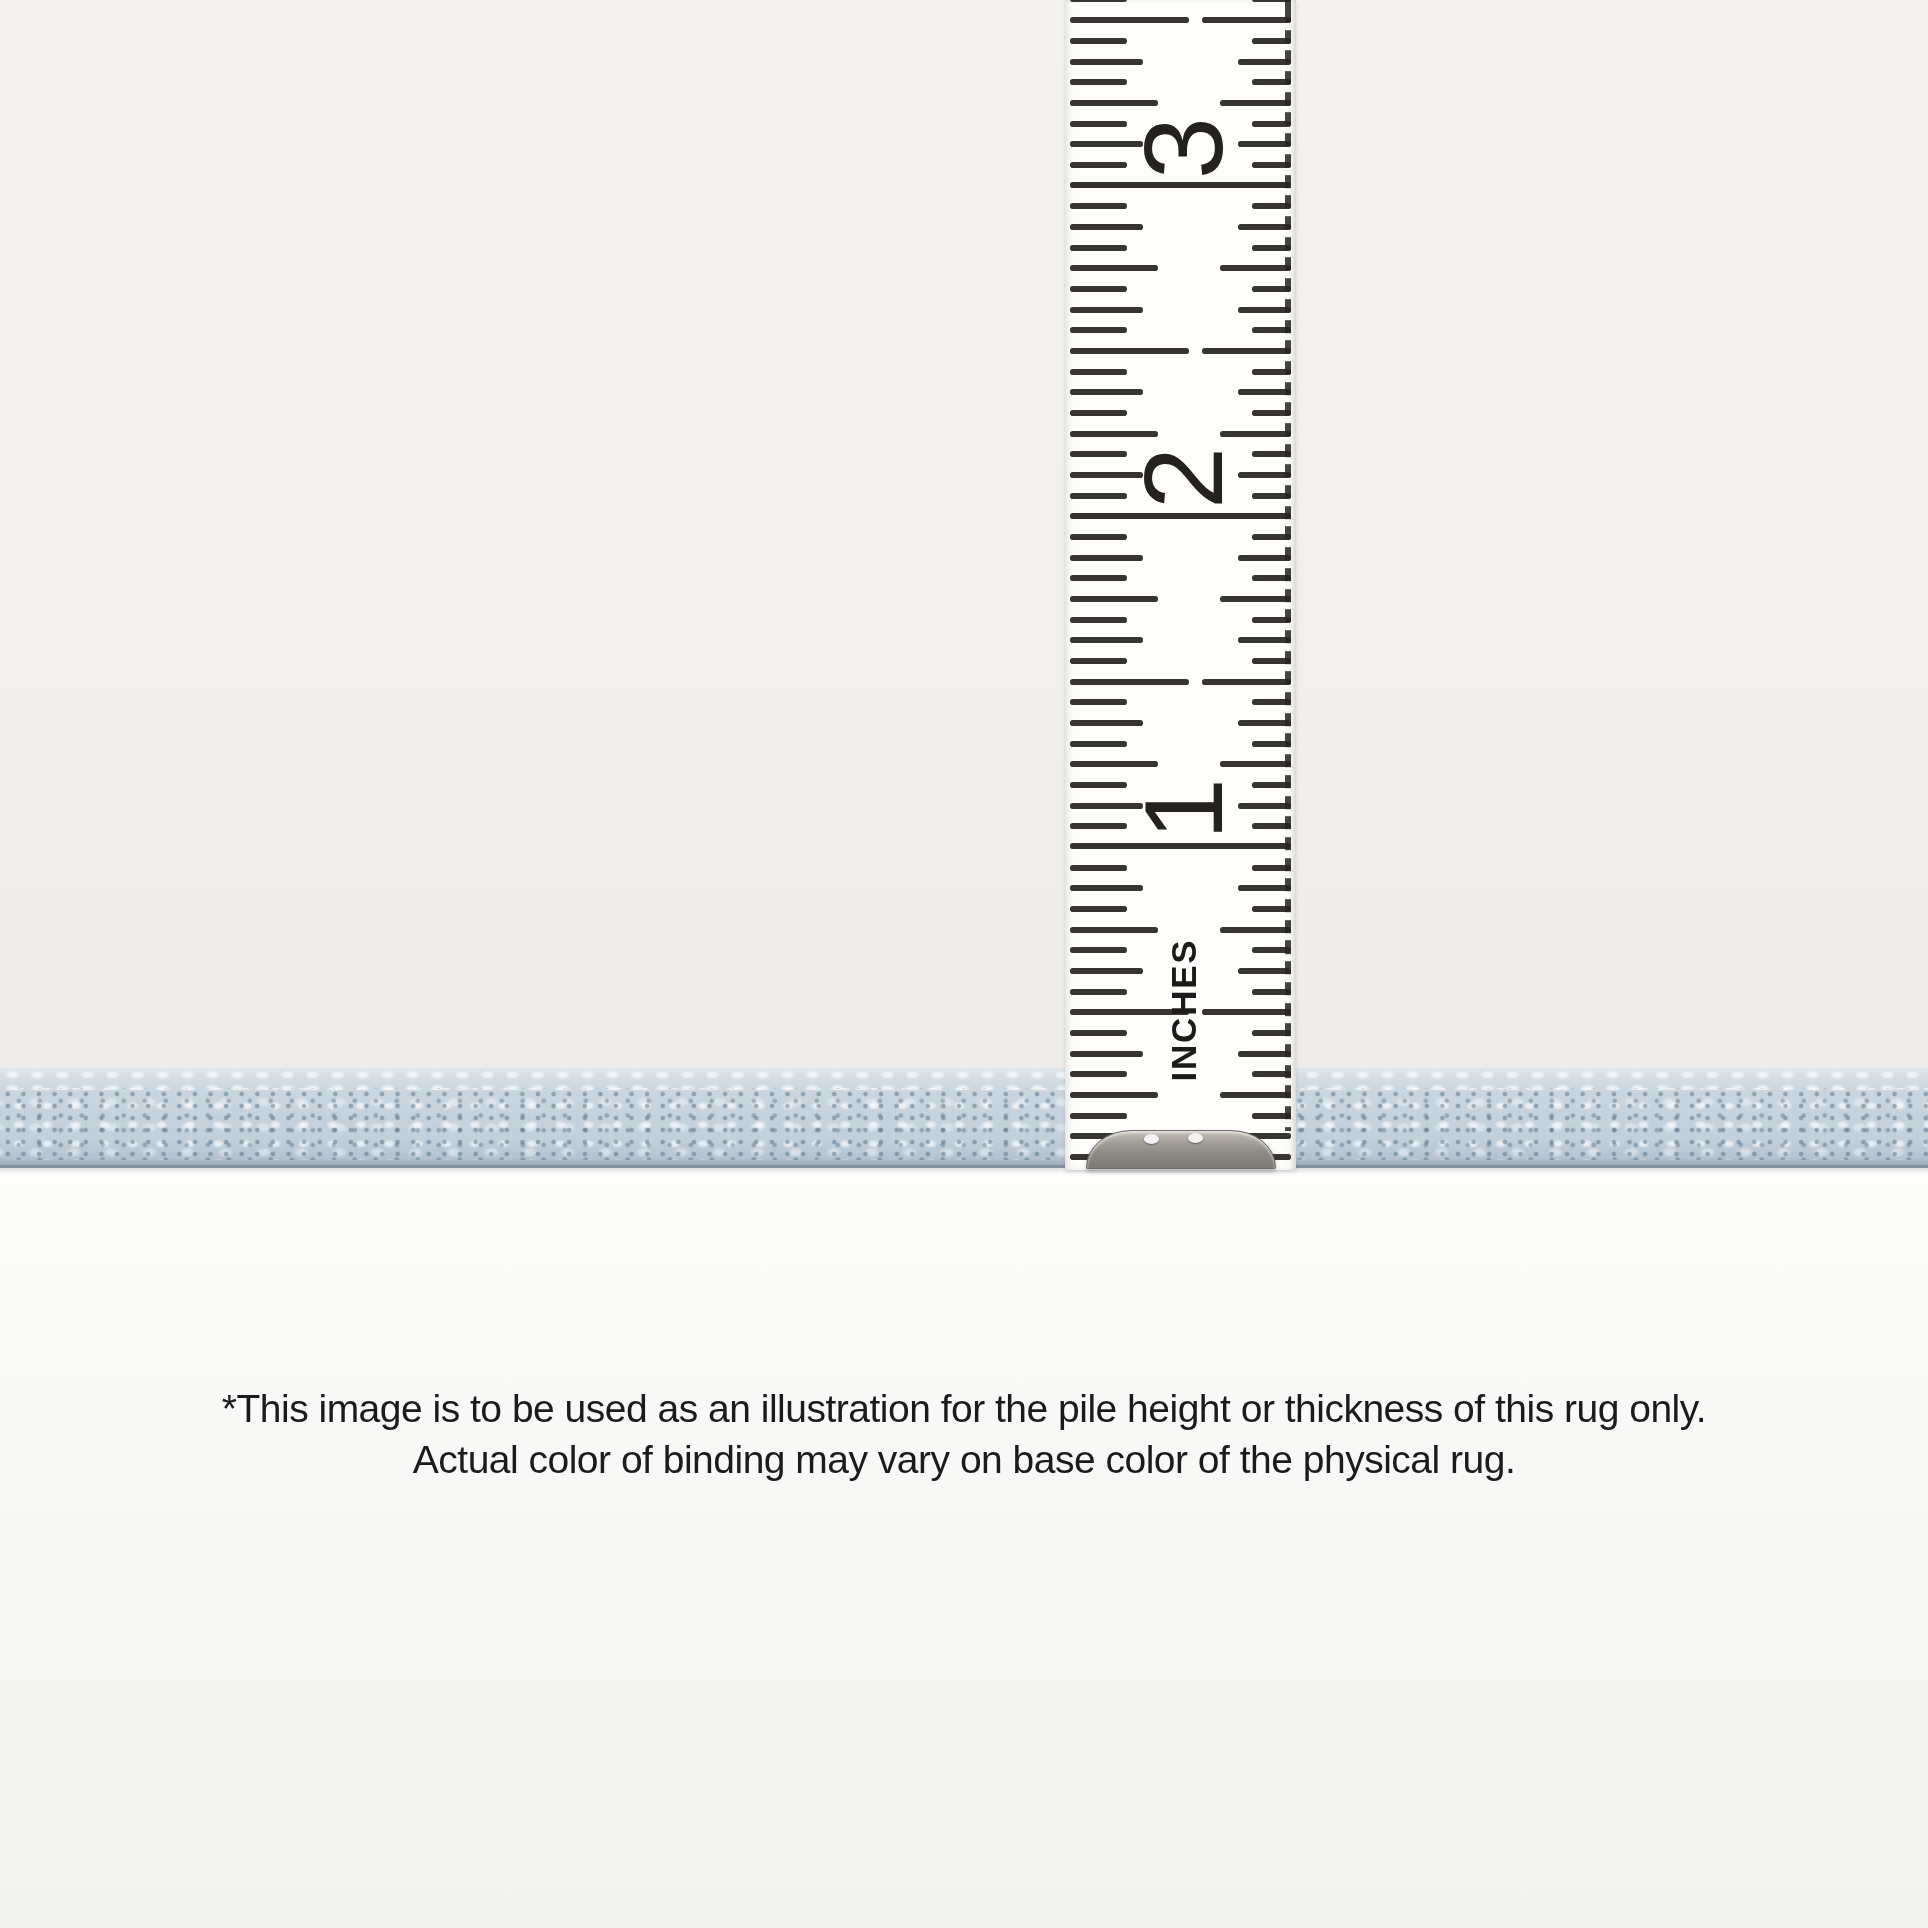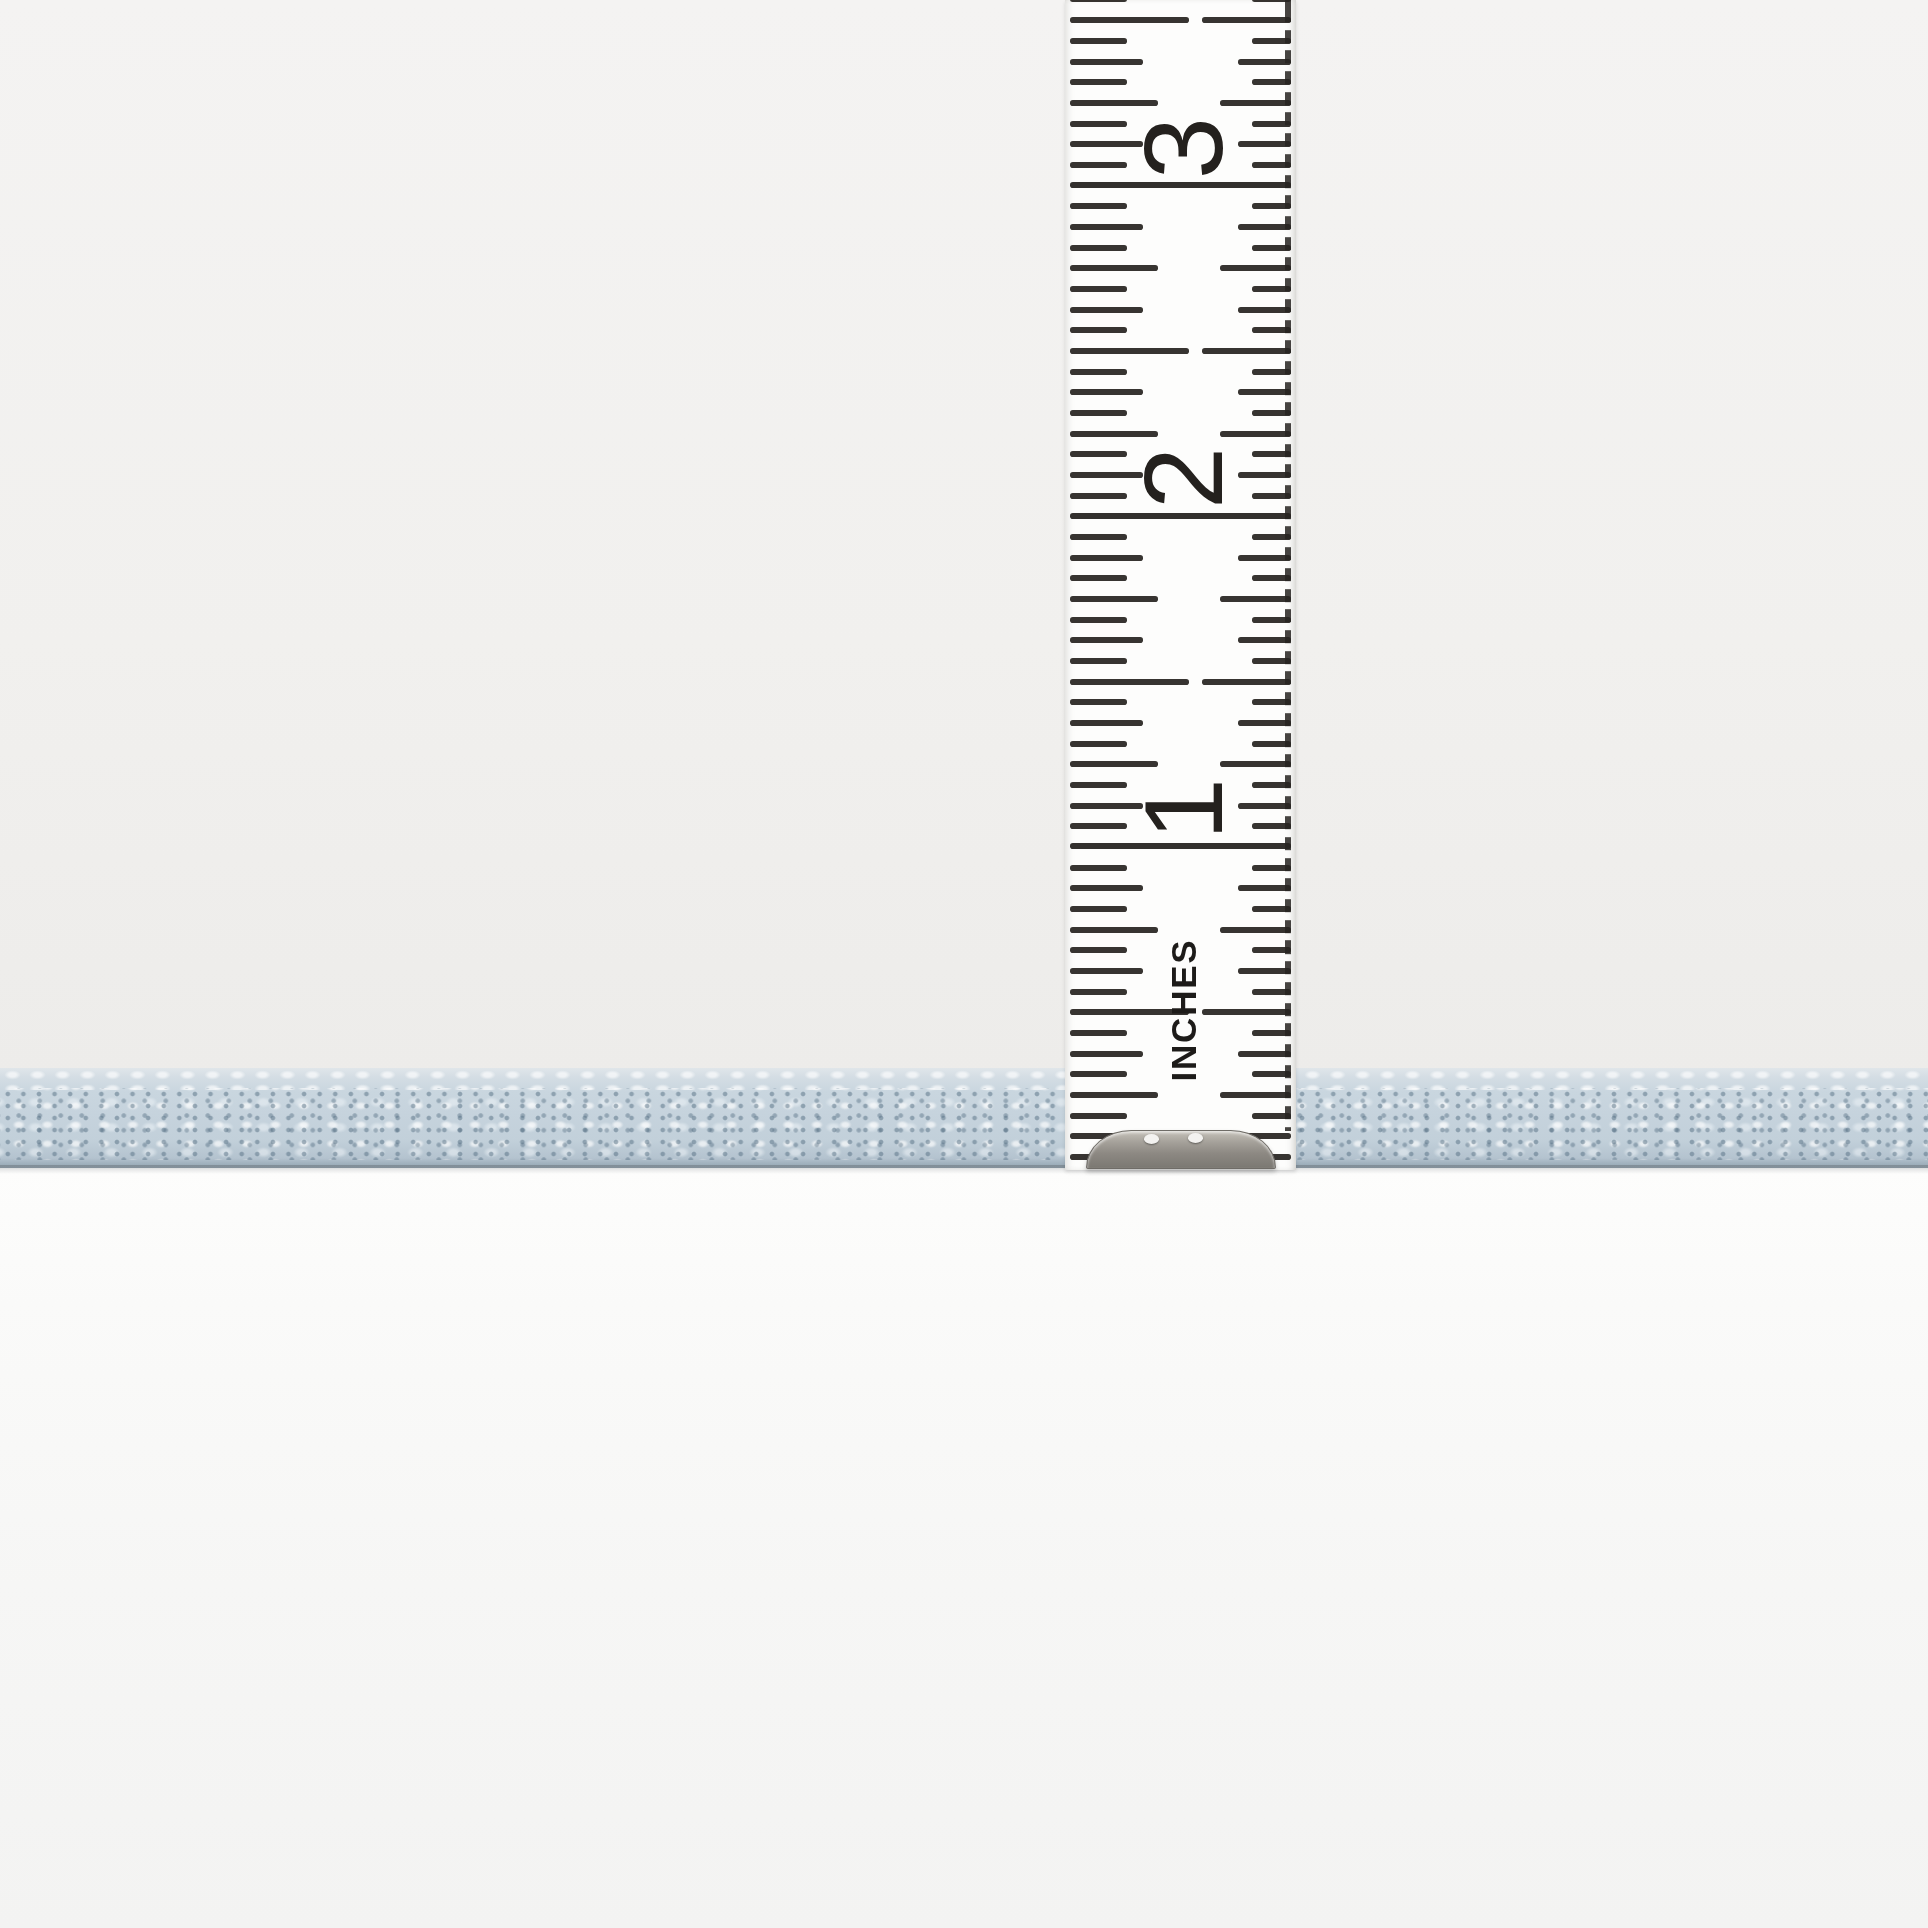--- a/index.html
+++ b/index.html
@@ -253,14 +253,18 @@
         <div class="tick right s" style="top: -3.2px;"></div>
       </div>
     <div class="comb"></div>
     <div class="unit-wrap">INCHES</div>
     <div class="clip">
       <div class="rivet r1"></div>
       <div class="rivet r2"></div>
     </div>
   </div>
 
+  <div class="caption">
+    <div>*This image is to be used as an illustration for the pile height or thickness of this rug only.</div>
+    <div>Actual color of binding may vary on base color of the physical rug.</div>
+  </div>
 </div>
 
 
 </body></html>

